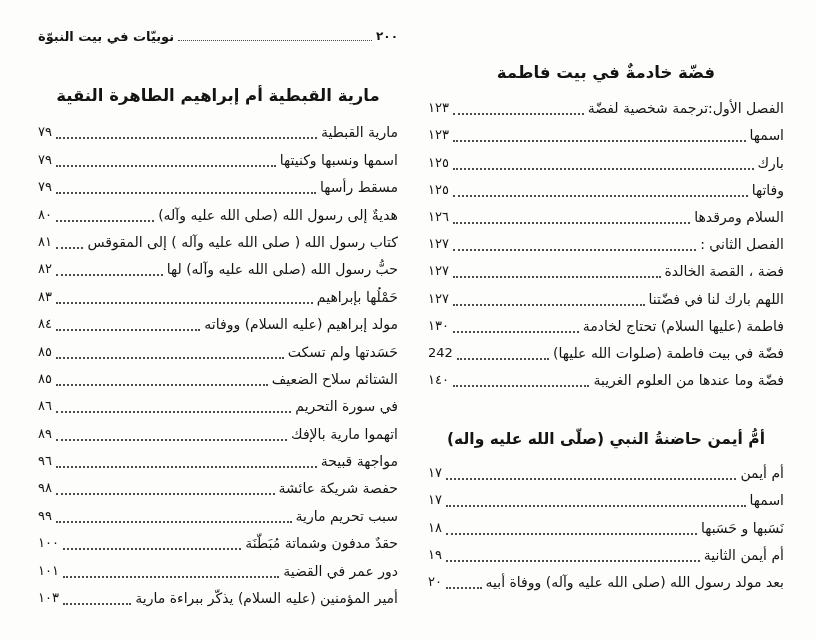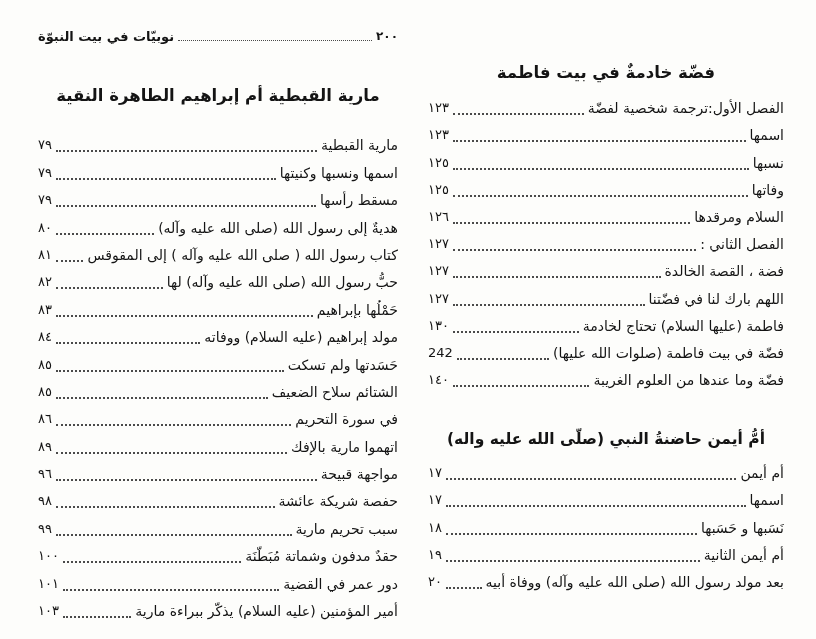--- a/index.html
+++ b/index.html
@@ -49,21 +49,21 @@
 
   
   .col-heading {
     margin: 0;
     text-align: center;
     font-size: 16.5px;
     font-weight: 700;
     line-height: 22px;
     white-space: nowrap;
   }
-  .page-left .col-heading { margin-top: 41px; margin-bottom: 22px; text-align: center; }
+  .page-left .col-heading { margin-top: 41px; margin-bottom: 9px; text-align: center; }
 
   
   .toc-row {
     display: flex;
     align-items: flex-end;
     height: 27.4px;
     font-size: 14px;
     line-height: 21px;
   }
   .entry-title {
@@ -198,21 +198,21 @@
               <span class="entry-title">الفصل الأول:ترجمة شخصية لفضّة</span>
               <span class="leader"></span>
               <span class="entry-page">١٢٣</span>
             </div>
             <div class="toc-row" dir="rtl">
               <span class="entry-title">اسمها</span>
               <span class="leader"></span>
               <span class="entry-page">١٢٣</span>
             </div>
             <div class="toc-row" dir="rtl">
-              <span class="entry-title">نسبها</span>
+              <span class="entry-title">بارك</span>
               <span class="leader"></span>
               <span class="entry-page">١٢٥</span>
             </div>
             <div class="toc-row" dir="rtl">
               <span class="entry-title">وفاتها</span>
               <span class="leader"></span>
               <span class="entry-page">١٢٥</span>
             </div>
             <div class="toc-row" dir="rtl">
               <span class="entry-title">السلام ومرقدها</span>

